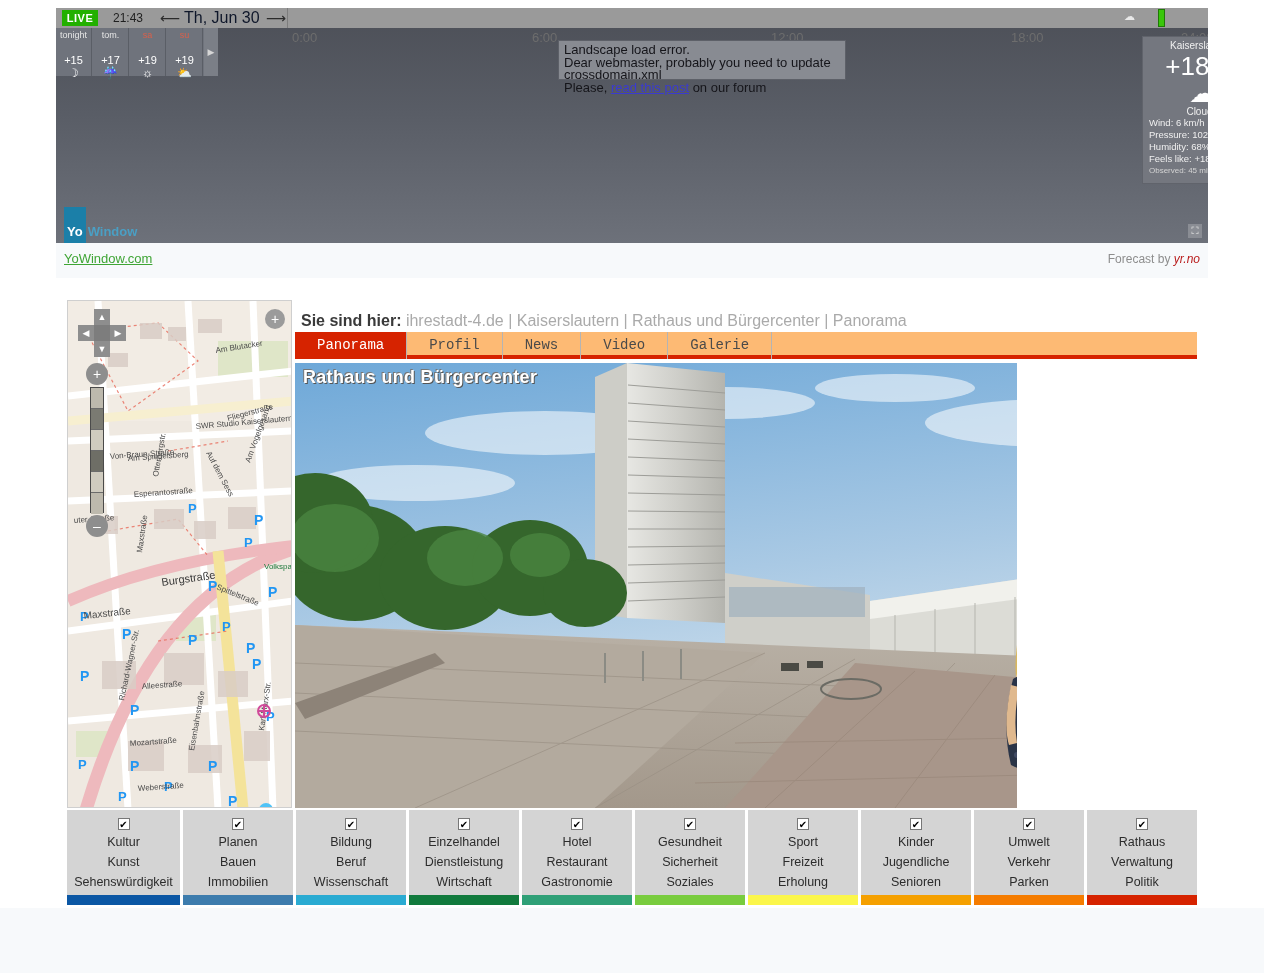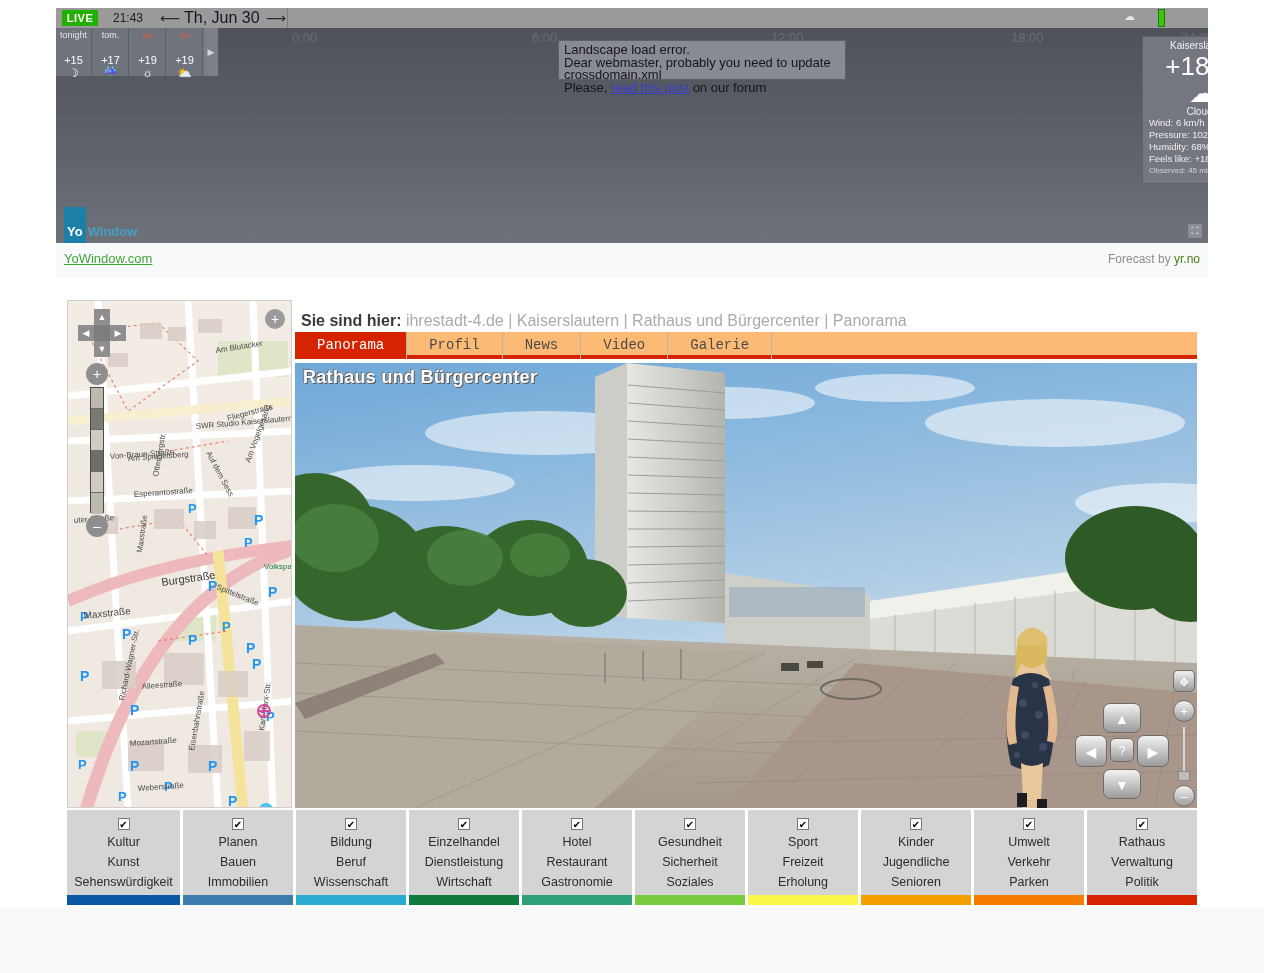--- a/index.html
+++ b/index.html
@@ -48,21 +48,21 @@
   .w-obs { font-size:8px; color:#d4d4d4; text-align:left; padding-left:6px; margin-top:1px;}
 
   .yow-brand { position:absolute; left:8px; bottom:4px; font-size:13px; font-weight:bold; }
   .yow-brand .a { background:#1b7fa8; color:#fff; padding:17px 3px; }
   .yow-brand .b { color:#4a9fc4; padding-left:2px; }
   .yow-fs { position:absolute; right:6px; bottom:5px; width:14px; height:14px; background:#8a8d94;
             color:#e8e8e8; font-size:10px; text-align:center; line-height:14px; }
   .yow-foot { position:absolute; left:0; top:235px; width:1152px; height:35px; background:#f7f9fb; }
   .yow-foot .site { position:absolute; left:8px; top:8px; font-size:13px; color:#3fa535; }
   .yow-foot .fby { position:absolute; right:8px; top:9px; font-size:12px; color:#8d8d8d; }
-  .yow-foot .fby b { color:#4d7c0f; font-weight:normal; }
+  .yow-foot .fby b { color:#b91c1c; font-weight:normal;font-style:italic; }
 
   
   .page { position:absolute; left:67px; top:300px; width:1130px; height:608px; }
 
   .map { position:absolute; left:0; top:0; width:225px; height:508px; overflow:hidden;
          background:#efe9e1; border:1px solid #cfcfcf; }
   .map svg { position:absolute; left:0; top:0; }
   .map-pan { position:absolute; left:10px; top:8px; width:48px; height:48px; }
   .pan-btn { position:absolute; background:#8e8e8e; color:#fff; font-size:9px; text-align:center; }
   .map-zoom { position:absolute; left:18px; top:62px; width:24px; height:180px; }
@@ -76,21 +76,21 @@
 
   .content { position:absolute; left:228px; top:0; width:902px; height:508px; }
   .crumb { position:absolute; left:6px; top:12px; font-size:16px; color:#aaa; }
   .crumb b { color:#3a3a3a; }
   .tabs { position:absolute; left:0; top:32px; width:902px; height:27px; background:#fdba74;
           border-bottom:4px solid #d62300;font-family:Liberation Mono, monospace; }
   .tab { float:left; height:27px; padding:0 22px; line-height:27px; font-size:14px; color:#4a4a4a;
          border-right:1px solid #b4b4b4; }
   .tab.on { background:#d62300; color:#fff; }
 
-  .pano { position:absolute; left:0; top:63px; width:902px; height:445px; overflow:hidden; }
+  .pano { position:absolute; left:0; top:63px; width:722px; height:445px; overflow:hidden; }
   .pano svg { position:absolute; left:0; top:0; }
   .pano-title { position:absolute; left:8px; top:4px; font-size:18px; font-weight:bold; color:#fff;
                 text-shadow:1px 1px 0 #555, -1px -1px 0 #777; letter-spacing:.3px; }
 
   .pctl { position:absolute; }
   .pbtn { position:absolute; background:linear-gradient(#f2f2f2,#9b9b9b); border:1px solid #6e6e6e;
           border-radius:7px; color:#fff; text-align:center; }
 
   
   .cats { position:absolute; left:67px; top:810px; width:1130px; height:95px; }

